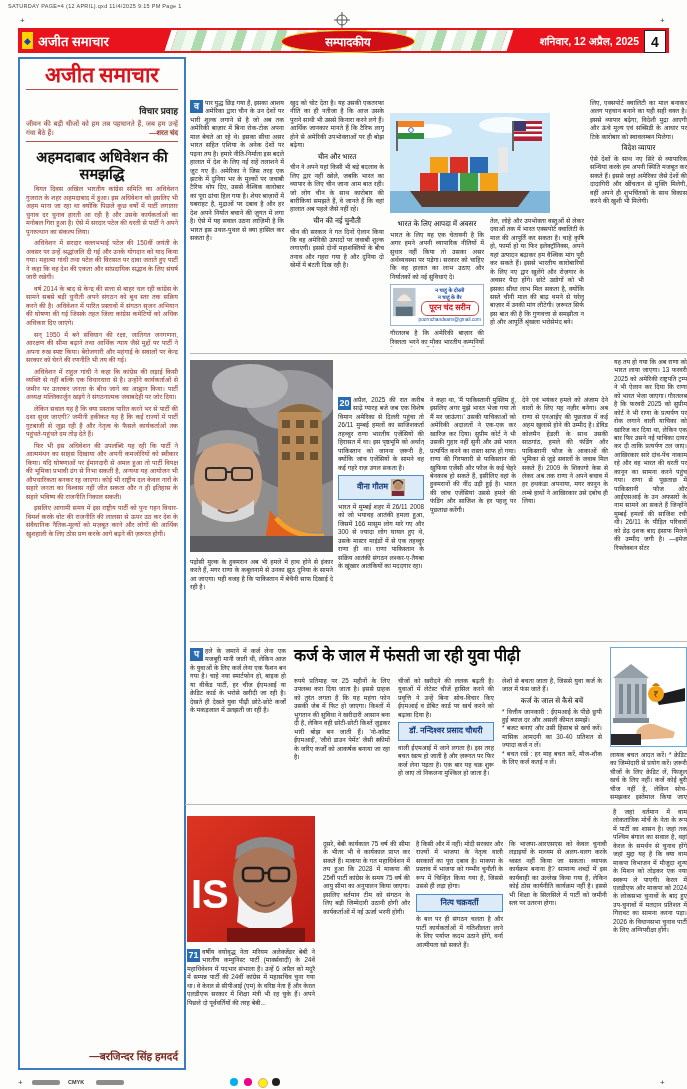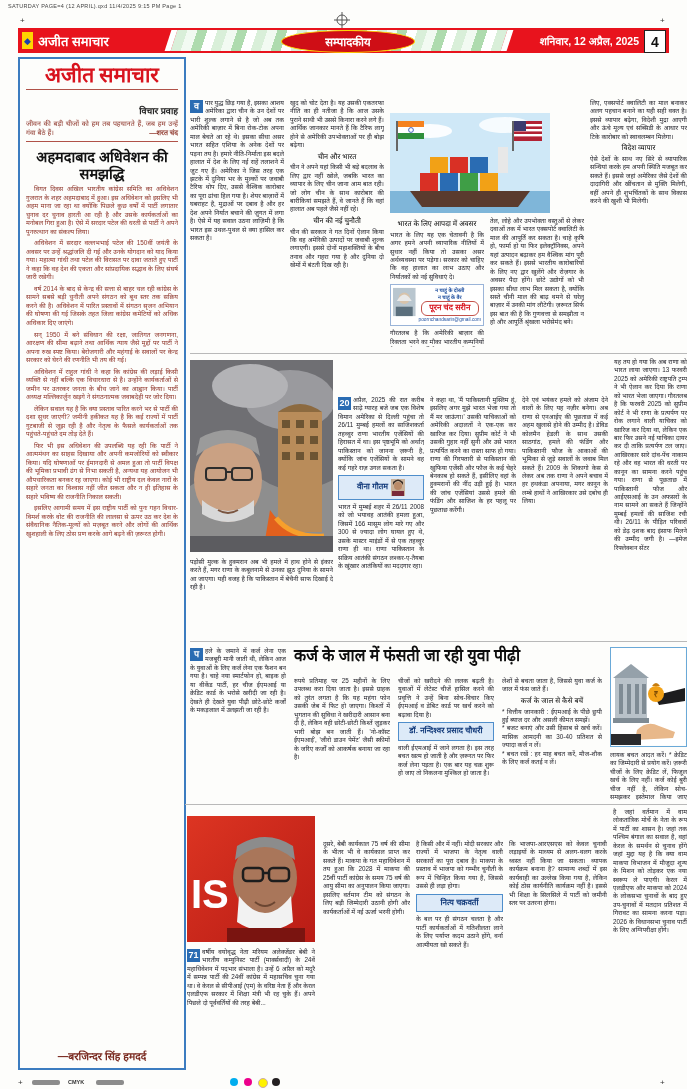--- a/index.html
+++ b/index.html
@@ -25,21 +25,21 @@
   .leftcol{position:absolute;left:18px;top:57px;width:168px;height:1013px;border:2px solid #3c7cc0;box-sizing:border-box;
      padding:5px 6px;display:flex;flex-direction:column;}
   .lc-brand{color:#d8131d;font-weight:bold;font-size:21px;text-align:center;font-family:"Liberation Serif",serif;line-height:1.05;}
   .lc-rule{border-top:1px solid #b05248;margin:3px 0;}
   .lc-vichar{font-weight:bold;font-size:9px;text-align:right;color:#222;margin:11px 0 2px;}
   .lc-quote{font-size:7px;color:#8e352a;text-align:justify;line-height:1.35;}
   .lc-quote .qa{font-weight:bold;float:right;}
   .lc-edtitle{font-weight:bold;font-size:14.5px;color:#111;text-align:center;line-height:1.15;margin:4px 0 3px;}
   .lc-body{font-size:6.4px;line-height:1.33;color:#8e352a;text-align:justify;flex:1;overflow:hidden;}
   .lc-body p{margin:0 0 3px;text-indent:8px;}
-  .lc-sign{font-weight:bold;font-size:10.5px;color:#7a2a20;text-align:center;margin-top:3px;}
+  .lc-sign{font-weight:bold;font-size:10.5px;color:#7a2a20;text-align:right;margin-top:3px;}
   
   .art{position:absolute;}
   .hlwrap{position:absolute;overflow:visible;}
   .hl{display:inline-block;font-weight:bold;color:#0d0d0d;white-space:nowrap;transform-origin:left center;}
   .col{position:absolute;font-size:6.3px;line-height:1.34;text-align:justify;color:#26262e;overflow:hidden;}
   .subhead{font-weight:normal;font-size:7.2px;text-align:center;color:#000;margin:2px 0;}
   .dropcap{float:left;width:13px;height:13px;background:#2a6cb3;color:#fff;font-weight:bold;font-size:9px;
      display:flex;align-items:center;justify-content:center;margin:1px 2px 1px 0;}
   .bybox{border:1px solid #4f8ecb;background:#ddeaf8;color:#123a7a;font-weight:bold;text-align:center;
      font-size:8px;padding:3px 2px;margin:3px 0;}

